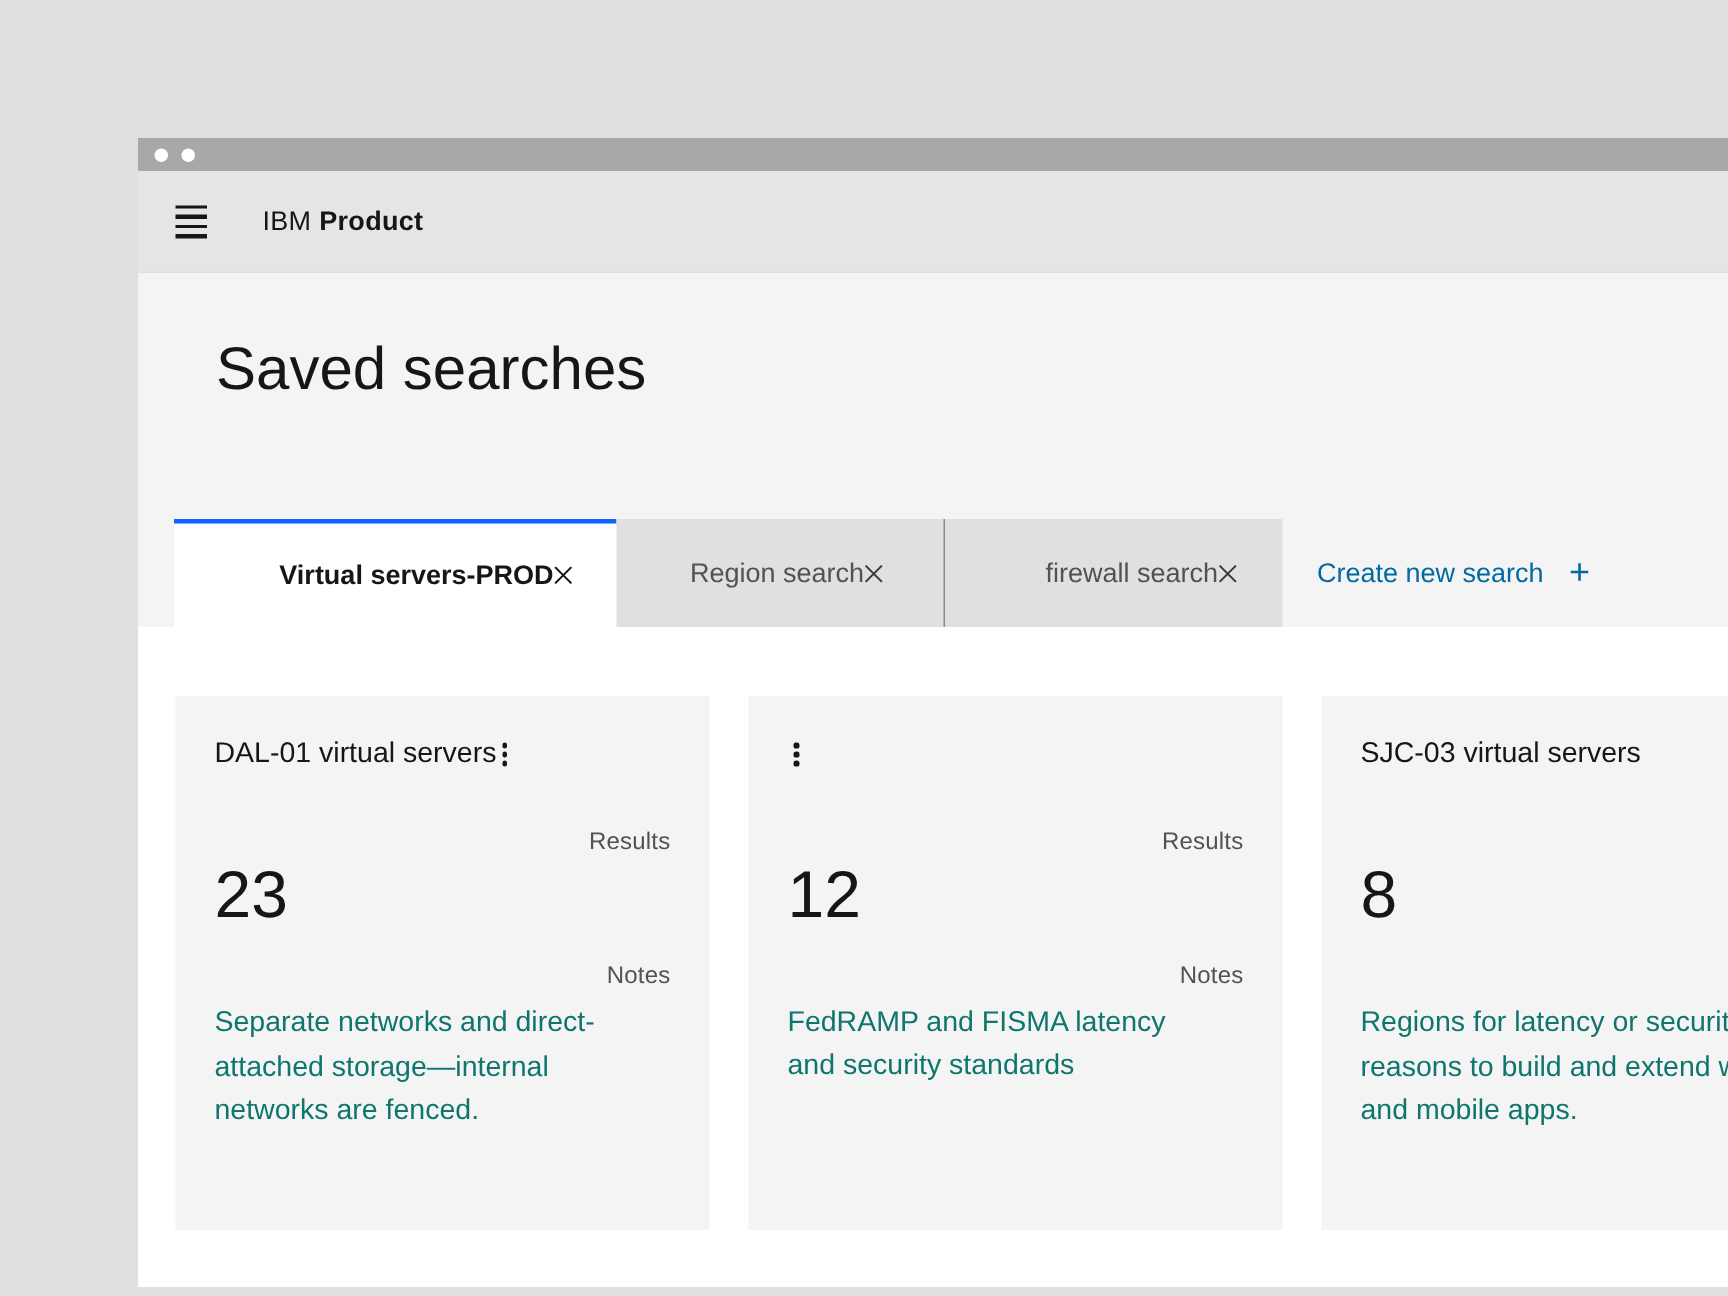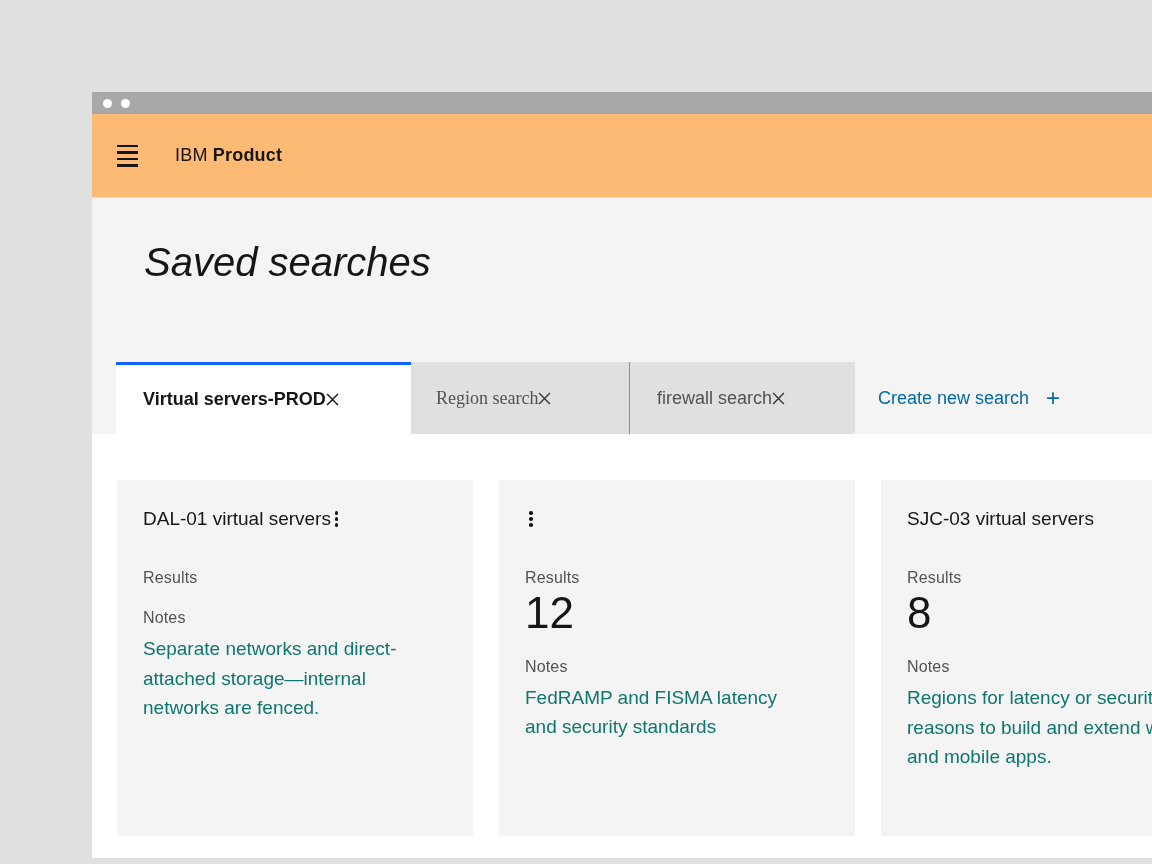--- a/index.html
+++ b/index.html
@@ -30,22 +30,22 @@
   }
   .chrome-dot {
     width: 9px; height: 9px;
     border-radius: 50%;
     background: #ffffff;
     margin-right: 9px;
   }
 
   
   .header {
-    height: 84px;
-    background: #fdba74;
+    height: 68px;
+    background: #e5e5e5;
     border-bottom: 1px solid #e0e0e0;
     display: flex;
     align-items: center;
   }
   .menu-btn {
     width: 21px; height: 22px;
     margin-left: 25px;
     display: flex;
     flex-direction: column;
     justify-content: space-between;
@@ -61,52 +61,51 @@
     height: 673px;
     background: #f4f4f4;
     overflow: hidden;
   }
   .page-title {
     position: absolute;
     left: 52px; top: 42px;
     font-size: 40px;
     font-weight: 400;
     color: #161616;
-    font-style: italic;
   }
 
   
   .tabs {
     position: absolute;
     left: 24px; top: 164px;
     height: 72px;
     display: flex;
     align-items: stretch;
   }
   .tab {
     display: flex;
     align-items: center;
-    justify-content: flex-start;
+    justify-content: flex-end;
     font-size: 18px;
     cursor: pointer;
   }
   .tab-active {
     width: 295px;
     background: #ffffff;
     border-top: 3px solid #0f62fe;
     padding: 0 29px 0 27px;
     font-weight: 700;
     color: #161616;
   }
   .tab-gray {
     background: #e0e0e0;
     color: #525252;
   }
-  .tab-region { width: 219px; padding: 0 20px 0 25px; border-right: 1px solid #8d8d8d; font-family: Liberation Serif, serif; }
-  .tab-firewall { width: 225px; padding: 0 16px 0 27px; }
+  .tab-region { width: 219px; padding: 0 40px 0 25px; border-right: 1px solid #8d8d8d; }
+  .tab-firewall { width: 225px; padding: 0 30px 0 27px; }
   .close-x {
     font-size: 15px;
     color: #161616;
     line-height: 1;
     display: flex;
     align-items: center;
   }
   .tab-gray .close-x { color: #393939; }
   .close-x svg { display: block; }
   .create-link {
@@ -158,20 +157,21 @@
   }
   .overflow-btn i {
     width: 3.5px; height: 3.5px;
     border-radius: 50%;
     background: #161616;
   }
   .field-label {
     font-size: 16px;
     color: #525252;
     letter-spacing: 0.15px;
+    text-align: right;
   }
   .results-label { margin-top: 39px; }
   .results-value {
     margin-top: 3px;
     font-size: 44px;
     font-weight: 400;
     color: #161616;
     line-height: 1.05;
   }
   .notes-label { margin-top: 22px; }
@@ -249,20 +249,21 @@
         <div class="card">
           <div class="card-head">
             <span class="card-title">DAL-01 virtual servers</span>
             <span class="overflow-btn">
                 <i></i>
                 <i></i>
                 <i></i>
               </span>
           </div>
           <div class="field-label results-label">Results</div>
+          <div class="results-value">23</div>
           <div class="field-label notes-label">Notes</div>
           <div class="notes-text">Separate networks and direct-
 attached storage—internal
 networks are fenced.</div>
         </div>
 
         <div class="card">
           <div class="card-head">
             <span class="overflow-btn">
                 <i></i>

